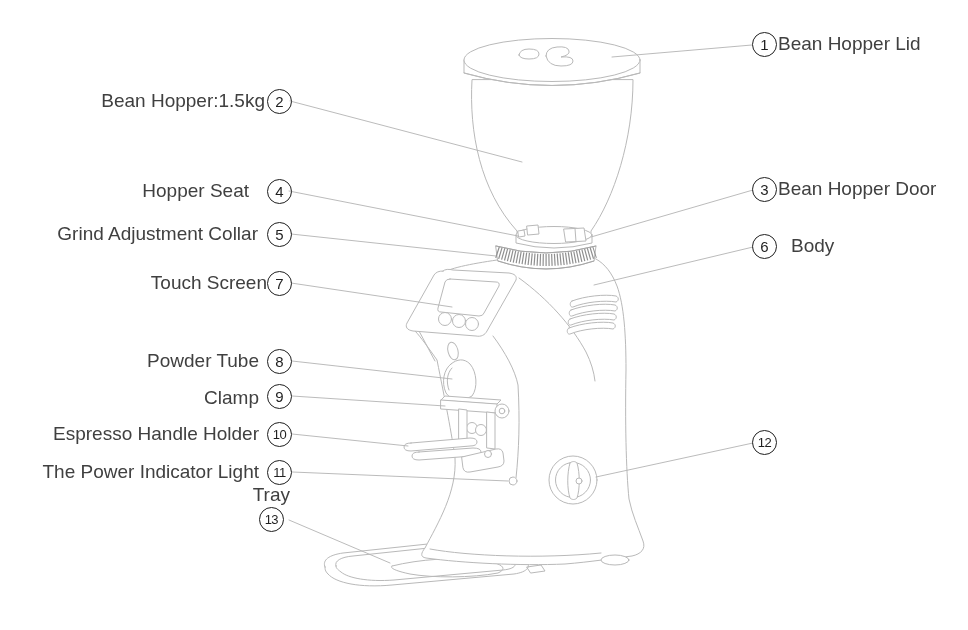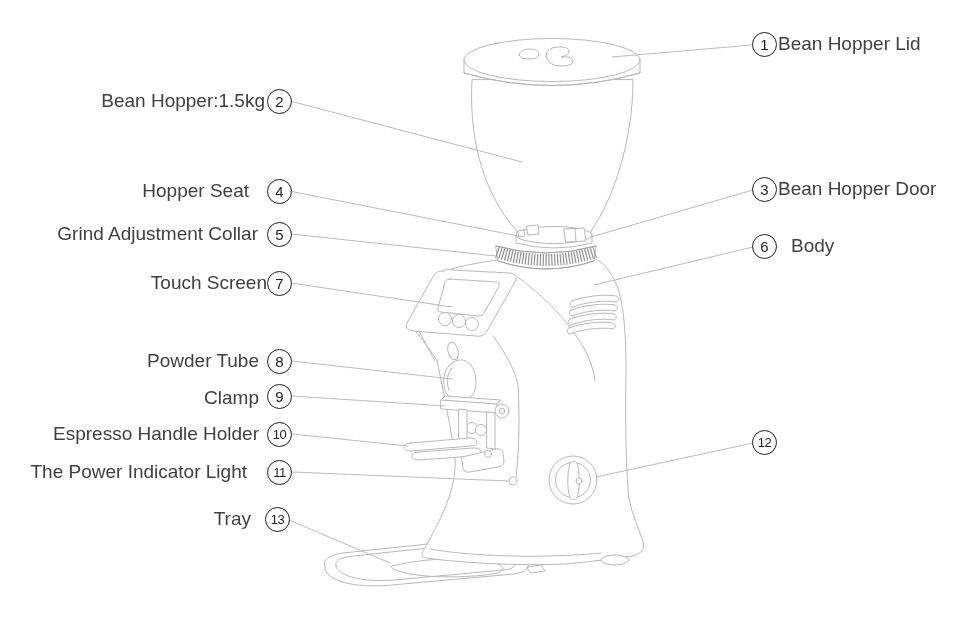--- a/index.html
+++ b/index.html
@@ -176,25 +176,25 @@
     <span class="num">8</span>
   </div>
   <div class="label left-side" style="top:383px; right:676px; gap:8px;align-items:flex-end;">
     <span class="txt">Clamp</span>
     <span class="num">9</span>
   </div>
   <div class="label left-side" style="top:421px; right:676px; gap:8px;">
     <span class="txt">Espresso Handle Holder</span>
     <span class="num two">10</span>
   </div>
-  <div class="label left-side" style="top:459px; right:676px; gap:20px;margin-left:12px;">
+  <div class="label left-side" style="top:459px; right:676px; gap:8px;margin-left:12px;">
     <span class="txt">The Power Indicator Light</span>
     <span class="num two">11</span>
   </div>
-  <div class="label left-side" style="top:506px; right:678px; gap:14px;">
+  <div class="label left-side" style="top:506px; right:678px; gap:1px;flex-direction:column;">
     <span class="txt">Tray</span>
     <span class="num two">13</span>
   </div>
 
   <div class="label" style="top:31px;  left:752px; gap:1px;">
     <span class="num">1</span>
     <span class="txt">Bean Hopper Lid</span>
   </div>
   <div class="label" style="top:176px; left:752px; gap:1px;">
     <span class="num">3</span>

